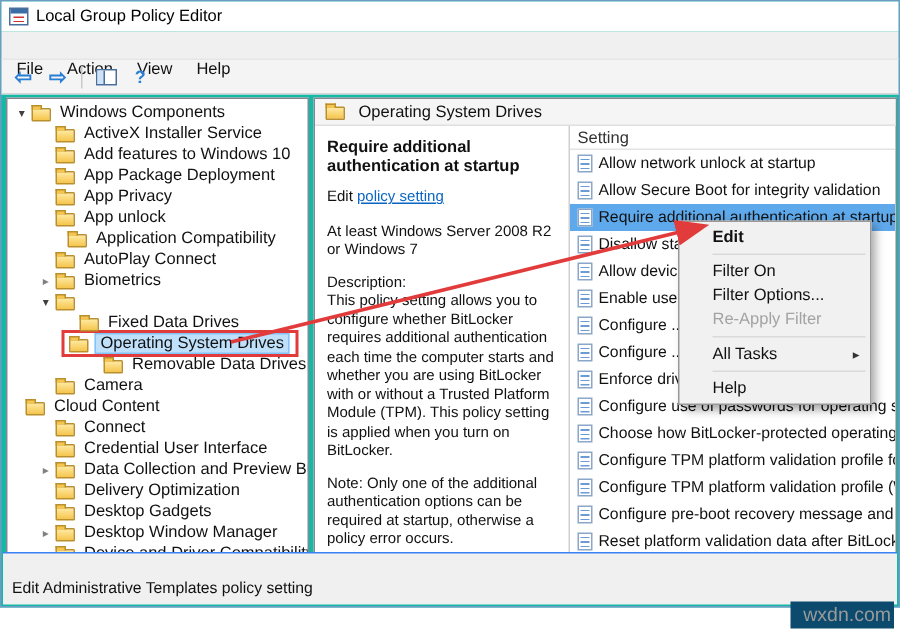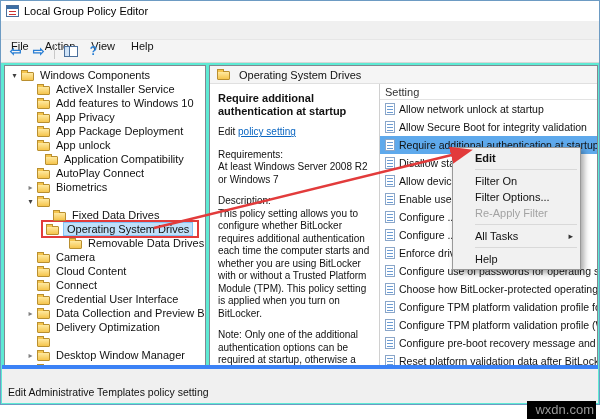--- a/index.html
+++ b/index.html
@@ -2,21 +2,21 @@
 <html><head>
 <meta charset="utf-8">
 <style>
   * { box-sizing: border-box; margin: 0; padding: 0; }
   body {
     width: 600px; height: 420px; position: relative; overflow: hidden;
     background: #ffffff; font-family: "Liberation Sans", sans-serif; font-size: 11px; color: #111;
   }
   .window {
     position: absolute; left: 0; top: 0; width: 600px; height: 405px;
-    border: 1px solid #6d9bc3; background: #5eead4;
+    border: 1px solid #6d9bc3; background: #14b8a6;
   }
   
   .titlebar { height: 20px; background: #fff; display: flex; align-items: center; gap: 5px; padding-left: 5px; }
   .app-icon { width: 13px; height: 12px; border: 1px solid #4a6f9c; background: #fff; position: relative; flex: none; }
   .app-icon::before { content: ""; position: absolute; left: 0; right: 0; top: 0; height: 3px; background: #3b6ea5; }
   .app-icon::after { content: ""; position: absolute; left: 2px; right: 2px; top: 5px; height: 4px;
     background: repeating-linear-gradient(#c33 0 1px, transparent 1px 3px); }
   .title-text { font-size: 11px; color: #000; }
   
   .menubar { height: 19px; background: #f0f0f0; display: flex; align-items: center; padding-left: 2px; border-bottom: 1px solid #e6e6e6; }
@@ -66,32 +66,32 @@
   .picon { width: 10px; height: 12px; background: #fff; border: 1px solid #8aa6c9; position: relative; flex: none; }
   .picon::before { content: ""; position: absolute; left: 1px; right: 1px; top: 2px; height: 7px;
     background: repeating-linear-gradient(#6b9bd2 0 1px, transparent 1px 3px); }
   
   .tabs { position: absolute; left: 209px; top: 372px; display: flex; }
   .tab { padding: 1px 12px 2px; font-size: 10.5px; border: 1px solid #898c95; border-top: 1px solid #fff;
     background: #ececec; margin-right: -1px; border-bottom-left-radius: 4px; border-bottom-right-radius: 4px; }
   .tab.selected { background: #fff; }
   
   .statusbar { position: absolute; left: 1px; right: 1px; bottom: 1px; height: 15px;
-    background: #f0f0f0; border-top: 4px solid #3b82f6; padding: 17px 6px; font-size: 10.5px; }
+    background: #f0f0f0; border-top: 1px solid #3b82f6; padding: 17px 6px; font-size: 10.5px; }
   
   .ctx { position: absolute; left: 452px; top: 147px; width: 129px; background: #f1f1f1;
     border: 1px solid #999; box-shadow: 3px 3px 6px rgba(0,0,0,.35); z-index: 40; padding: 2px 0; font-size: 11px; }
   .ctx-item { padding: 2px 8px 2px 22px; position: relative; }
   .ctx-item.bold { font-weight: bold; }
   .ctx-item.disabled { color: #a3a3a3; }
   .ctx-sub { position: absolute; right: 7px; top: 3px; font-size: 9px; color: #333; }
   .ctx-sep { height: 1px; background: #d9d9d9; margin: 3px 3px 3px 22px; }
   
   .overlay { position: absolute; left: 0; top: 0; width: 600px; height: 420px; pointer-events: none; z-index: 50; }
-  .watermark { position: absolute; right: 4px; top: 401px; z-index: 60; background: #000000;
+  .watermark { position: absolute; right: 4px; top: 401px; z-index: 60; background: #0c4a6e;
     color: #9a9a9a; font-size: 13px; padding: 1px 2px 2px 8px; }
 </style>
 </head>
 <body>
 
 <div class="window">
 
   <div class="titlebar">
     <span class="app-icon"></span>
     <span class="title-text">Local Group Policy Editor</span>
@@ -134,26 +134,26 @@
         <span class="tlabel">ActiveX Installer Service</span>
       </div>
       <div class="trow" style="padding-left:20px">
         <span class="chev"></span>
         <span class="folder"></span>
         <span class="tlabel">Add features to Windows 10</span>
       </div>
       <div class="trow" style="padding-left:20px">
         <span class="chev"></span>
         <span class="folder"></span>
+        <span class="tlabel">App Package Deployment</span>
+      </div>
+      <div class="trow" style="padding-left:20px">
+        <span class="chev"></span>
+        <span class="folder"></span>
         <span class="tlabel">App Privacy</span>
-      </div>
-      <div class="trow" style="padding-left:20px">
-        <span class="chev"></span>
-        <span class="folder"></span>
-        <span class="tlabel">App Package Deployment</span>
       </div>
       <div class="trow" style="padding-left:20px">
         <span class="chev"></span>
         <span class="folder"></span>
         <span class="tlabel">App unlock</span>
       </div>
       <div class="trow" style="padding-left:28px">
         <span class="chev"></span>
         <span class="folder"></span>
         <span class="tlabel">Application Compatibility</span>
@@ -186,21 +186,21 @@
       <div class="trow" style="padding-left:52px">
         <span class="chev"></span>
         <span class="folder"></span>
         <span class="tlabel">Removable Data Drives</span>
       </div>
       <div class="trow" style="padding-left:20px">
         <span class="chev"></span>
         <span class="folder"></span>
         <span class="tlabel">Camera</span>
       </div>
-      <div class="trow" style="padding-left:20px">
+      <div class="trow" style="">
         <span class="chev"></span>
         <span class="folder"></span>
         <span class="tlabel">Cloud Content</span>
       </div>
       <div class="trow" style="padding-left:20px">
         <span class="chev"></span>
         <span class="folder"></span>
         <span class="tlabel">Connect</span>
       </div>
       <div class="trow" style="padding-left:20px">
@@ -214,20 +214,21 @@
         <span class="tlabel">Data Collection and Preview Build...</span>
       </div>
       <div class="trow" style="padding-left:20px">
         <span class="chev"></span>
         <span class="folder"></span>
         <span class="tlabel">Delivery Optimization</span>
       </div>
       <div class="trow" style="padding-left:20px">
         <span class="chev"></span>
         <span class="folder"></span>
+        <span class="tlabel">Desktop Gadgets</span>
       </div>
       <div class="trow" style="padding-left:20px">
         <span class="chev">▸</span>
         <span class="folder"></span>
         <span class="tlabel">Desktop Window Manager</span>
       </div>
       <div class="trow" style="padding-left:20px">
         <span class="chev"></span>
         <span class="folder"></span>
         <span class="tlabel">Device and Driver Compatibility</span>
@@ -246,21 +247,20 @@
       <span class="folder"></span>
       <span>Operating System Drives</span>
     </div>
     <div class="content-body">
       <div class="middle-pane">
         <div class="policy-title">Require additional authentication at startup</div>
         <div class="edit-line">
           <span>Edit </span><span class="link">policy setting</span>
         </div>
         <div class="sect">
-          <div>Requirements:</div>
           <div>At least Windows Server 2008 R2 or Windows 7</div>
         </div>
         <div class="sect">
           <div>Description:</div>
           <div>This policy setting allows you to configure whether BitLocker requires additional authentication each time the computer starts and whether you are using BitLocker with or without a Trusted Platform Module (TPM). This policy setting is applied when you turn on BitLocker.</div>
         </div>
         <div class="sect">Note: Only one of the additional authentication options can be required at startup, otherwise a policy error occurs.</div>
       </div>
 
       <div class="right-pane">

